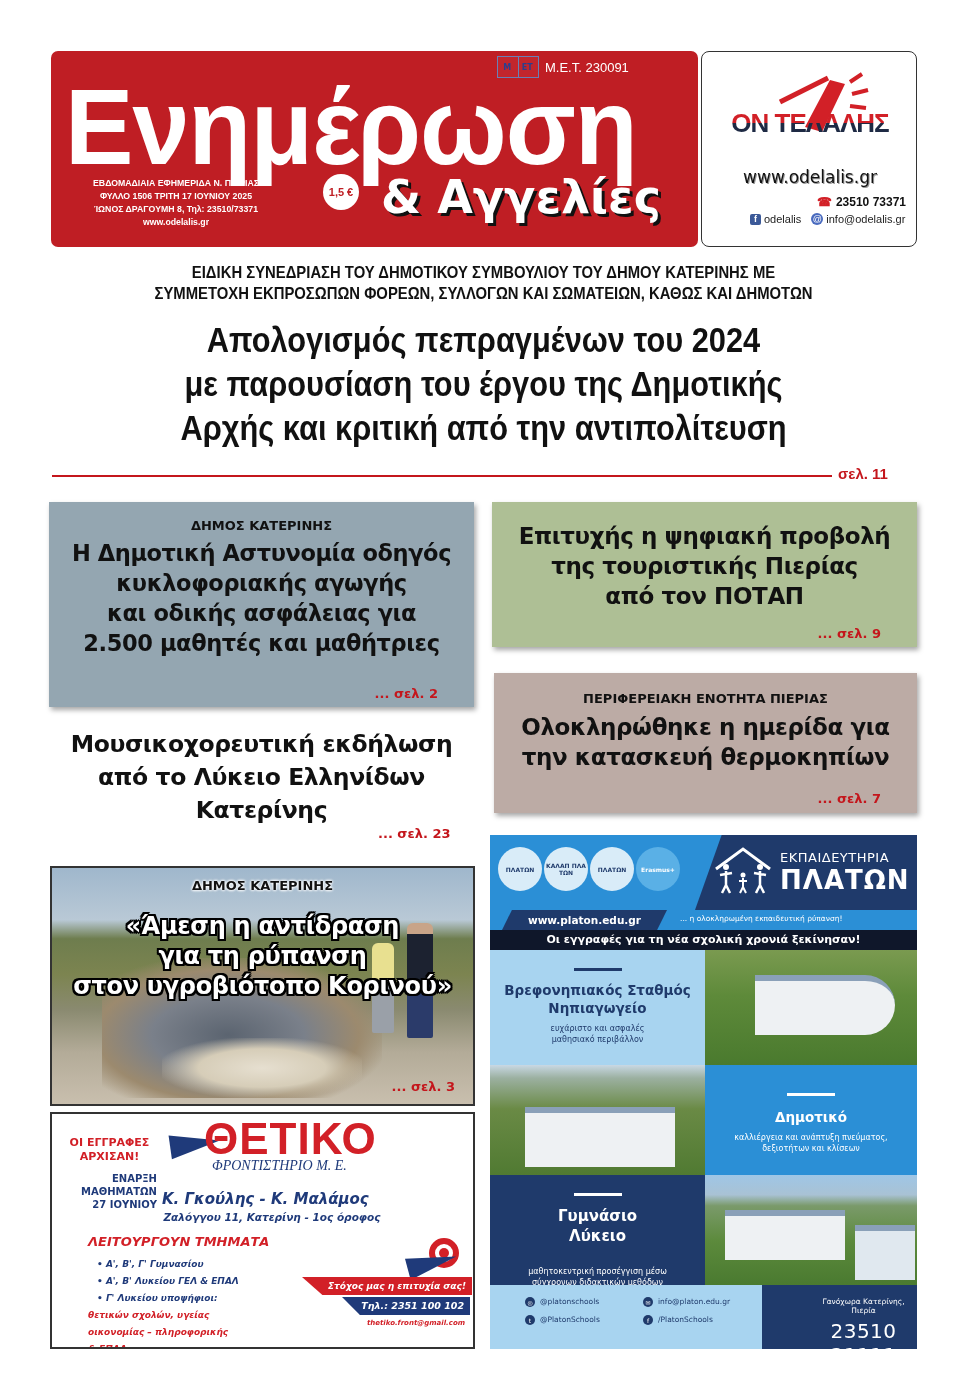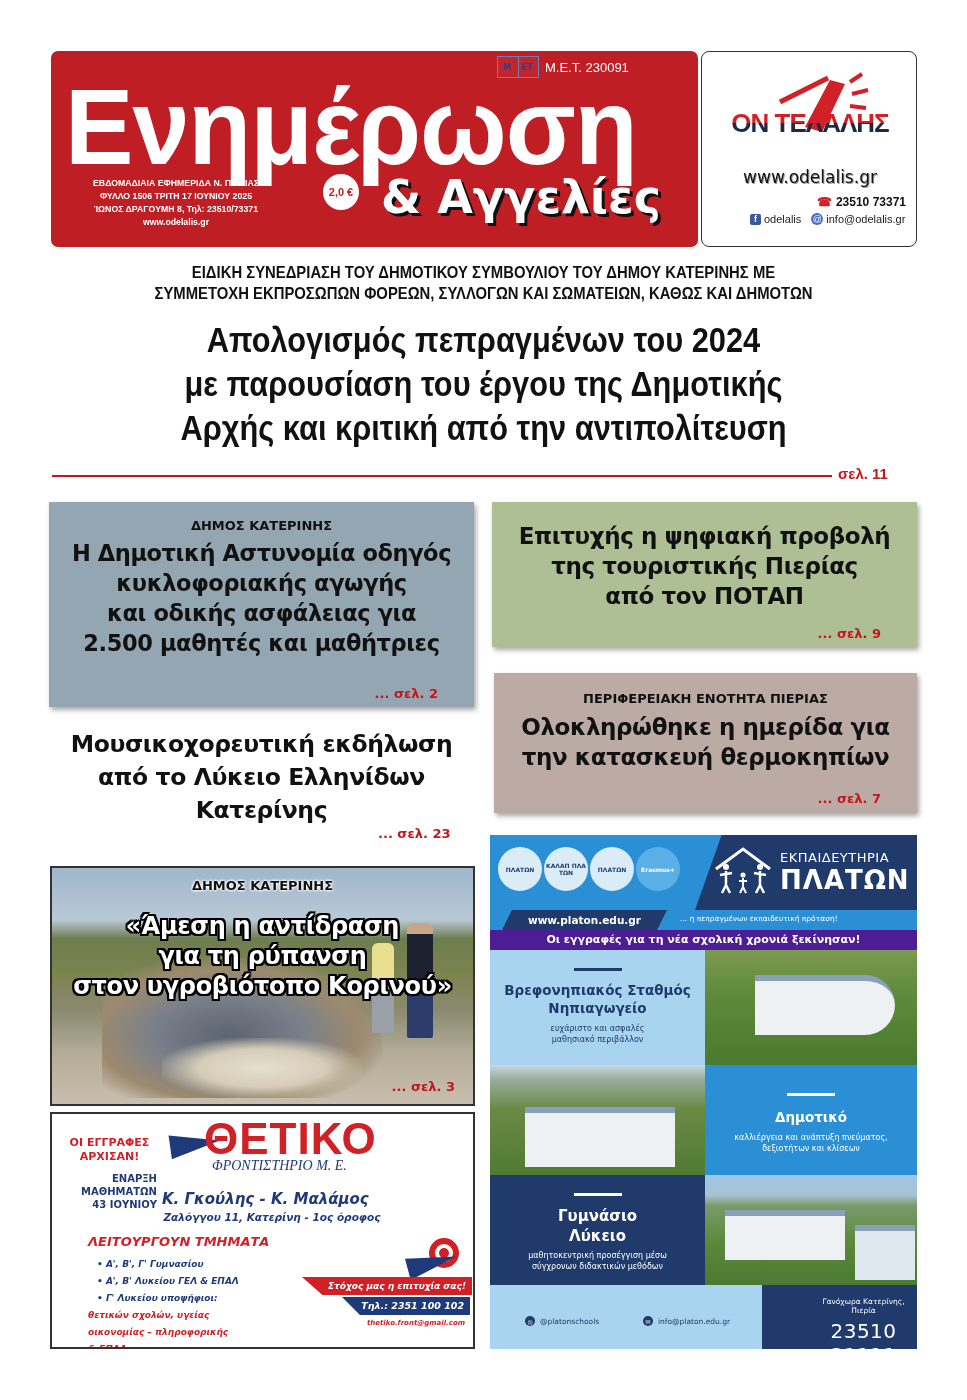--- a/index.html
+++ b/index.html
@@ -192,31 +192,31 @@
   .pl-top-dark { position: absolute; left: 205px; top: 0; width: 222px; height: 75px; background: #1f3a6b; clip-path: polygon(12% 0, 100% 0, 100% 100%, 0 100%); }
   .pl-circles { position: absolute; left: 8px; top: 12px; display: flex; gap: 2px; }
   .pl-circle { width: 44px; height: 44px; border-radius: 50%; background: #d9ecf8; display: flex; align-items: center; justify-content: center; font-size: 6px; color: #1f3a6b; font-weight: 700; text-align: center; }
   .pl-circle.eu { background: #5ab0e6; color: #fff; }
   .pl-house { position: absolute; left: 218px; top: 10px; width: 70px; height: 50px; }
   .pl-edu { position: absolute; left: 290px; top: 15px; color: #fff; font-size: 13px; letter-spacing: 0.5px; }
   .pl-name { position: absolute; left: 290px; top: 30px; color: #fff; font-size: 26px; font-weight: 700; letter-spacing: 1px; }
   .pl-urlbar { position: absolute; left: 0; top: 75px; width: 427px; height: 20px; background: #2b8fd6; }
   .pl-url { position: absolute; left: 12px; top: 75px; width: 165px; height: 20px; background: #1f3a6b; color: #fff; font-weight: 700; font-size: 10.5px; line-height: 20px; text-align: center; clip-path: polygon(6% 0, 100% 0, 94% 100%, 0 100%); }
   .pl-tagline { position: absolute; left: 190px; top: 79px; color: #fff; font-size: 7.5px; }
-  .pl-orange { position: absolute; left: 0; top: 95px; width: 427px; height: 20px; background: #4c1d95; color: #fff; font-weight: 700; font-size: 11px; line-height: 20px; text-align: center; }
+  .pl-orange { position: absolute; left: 0; top: 95px; width: 427px; height: 20px; background: #0f172a; color: #fff; font-weight: 700; font-size: 11px; line-height: 20px; text-align: center; }
   .pl-cell { position: absolute; text-align: center; }
   .pl-photo { position: absolute; }
   .ph-green { background: linear-gradient(180deg, #7a9a50 0%, #5e8a3a 40%, #4a7a2e 100%); }
   .ph-bldg { position: absolute; background: #eef1f3; border-top: 6px solid #8aa0b8; }
   .pl-rule { width: 48px; height: 3px; margin: 0 auto; }
   .pl-h { font-weight: 700; font-size: 13.5px; line-height: 18px; }
   .pl-p { font-size: 8px; line-height: 11px; margin-top: 6px; }
   .pl-bottom { position: absolute; left: 0; top: 450px; width: 427px; height: 64px; background: #a8d4f0; }
   .pl-social { position: absolute; left: 35px; top: 462px; display: grid; grid-template-columns: 118px 120px; row-gap: 8px; font-size: 7.5px; color: #1f3a6b; }
-  .pl-soc-item { display: flex; align-items: center; gap: 5px; margin-top: 19px; }
+  .pl-soc-item { display: flex; align-items: flex-start; gap: 5px; }
   .pl-soc-dot { width: 10px; height: 10px; border-radius: 50%; background: #1f3a6b; color: #fff; font-size: 6px; display: flex; align-items: center; justify-content: center; }
   .pl-contact { position: absolute; left: 272px; top: 450px; width: 155px; height: 64px; background: #1f3a6b; color: #fff; text-align: center; padding-left: 48px; }
   .pl-contact-loc { font-size: 7.5px; margin-top: 12px; }
   .pl-contact-phone { font-size: 20px; margin-top: 4px; letter-spacing: 0.5px; }
 </style>
 </head>
 <body>
 
 <div class="masthead">
   <div class="met-badge">
@@ -226,21 +226,21 @@
     </div>
     <span class="met-text">Μ.Ε.Τ. 230091</span>
   </div>
   <div class="mast-title">Ενημέρωση</div>
   <div class="mast-info">
     <div>ΕΒΔΟΜΑΔΙΑΙΑ ΕΦΗΜΕΡΙΔΑ Ν. ΠΙΕΡΙΑΣ</div>
     <div>ΦΥΛΛΟ 1506 ΤΡΙΤΗ 17 ΙΟΥΝΙΟΥ 2025</div>
     <div>ΊΩΝΟΣ ΔΡΑΓΟΥΜΗ 8, Τηλ: 23510/73371</div>
     <div>www.odelalis.gr</div>
   </div>
-  <div class="price-badge">2,0 €</div>
+  <div class="price-badge">1,5 €</div>
   <div class="mast-sub">&amp; Αγγελίες</div>
 </div>
 
 <div class="delalis">
   <svg class="delalis-logo" viewBox="0 0 200 80">
     <path d="M95 55 L120 8 L135 12 L112 60 Z" fill="#d22027"></path>
     <path d="M70 30 L118 6" stroke="#d22027" stroke-width="5" fill="none"></path>
     <path d="M140 10 L152 2" stroke="#d22027" stroke-width="4"></path>
     <path d="M142 22 L158 18" stroke="#d22027" stroke-width="4"></path>
     <path d="M140 34 L156 36" stroke="#d22027" stroke-width="4"></path>
@@ -326,21 +326,21 @@
 </div>
 
 <div class="thetiko">
   <div class="th-signup">
     <div>ΟΙ ΕΓΓΡΑΦΕΣ</div>
     <div>ΑΡΧΙΣΑΝ!</div>
   </div>
   <div class="th-start">
     <div>ΕΝΑΡΞΗ</div>
     <div>ΜΑΘΗΜΑΤΩΝ</div>
-    <div>43 ΙΟΥΝΙΟΥ</div>
+    <div>27 ΙΟΥΝΙΟΥ</div>
   </div>
   <div class="th-plane"></div>
   <div class="th-logo-text">ΘΕΤΙΚΟ</div>
   <div class="th-sub">ΦΡΟΝΤΙΣΤΗΡΙΟ Μ. Ε.</div>
   <div class="th-names">Κ. Γκούλης - Κ. Μαλάμος</div>
   <div class="th-address">Ζαλόγγου 11, Κατερίνη - 1ος όροφος</div>
   <div class="th-dept-title">ΛΕΙΤΟΥΡΓΟΥΝ ΤΜΗΜΑΤΑ</div>
   <ul class="th-list">
     <li>• Α', Β', Γ' Γυμνασίου</li>
     <li>• Α', Β' Λυκείου ΓΕΛ &amp; ΕΠΑΛ</li>
@@ -373,21 +373,21 @@
       <path d="M18 26 L18 40 M12 30 L24 28 M18 40 L14 48 M18 40 L22 48" stroke="#fff" stroke-width="2.5"></path>
     <circle cx="35" cy="30" r="2.5" fill="#fff"></circle>
       <path d="M35 33 L35 42 M31 36 L39 36 M35 42 L32 48 M35 42 L38 48" stroke="#fff" stroke-width="2"></path>
     <circle cx="52" cy="22" r="3" fill="#fff"></circle>
       <path d="M52 26 L52 40 M46 28 L58 30 M52 40 L48 48 M52 40 L56 48" stroke="#fff" stroke-width="2.5"></path>
   </svg>
   <div class="pl-edu">ΕΚΠΑΙΔΕΥΤΗΡΙΑ</div>
   <div class="pl-name">ΠΛΑΤΩΝ</div>
   <div class="pl-urlbar"></div>
   <div class="pl-url">www.platon.edu.gr</div>
-  <div class="pl-tagline">... η πεπραγμένων εκπαιδευτική πρόταση!</div>
+  <div class="pl-tagline">... η ολοκληρωμένη εκπαιδευτική ρύπανση!</div>
   <div class="pl-orange">Οι εγγραφές για τη νέα σχολική χρονιά ξεκίνησαν!</div>
 
   <div class="pl-cell" style="left:0; top:115px; width:215px; height:115px; background:#a8d4f0; color:#1f3a6b;">
     <div class="pl-rule" style="background:#1f3a6b; margin-top:18px;"></div>
     <div class="pl-h" style="margin-top:10px;">
       <div>Βρεφονηπιακός Σταθμός</div>
       <div>Νηπιαγωγείο</div>
     </div>
     <div class="pl-p">
       <div>ευχάριστο και ασφαλές</div>
@@ -411,21 +411,21 @@
       <div>δεξιοτήτων και κλίσεων</div>
     </div>
   </div>
 
   <div class="pl-cell" style="left:0; top:340px; width:215px; height:110px; background:#1f3a6b; color:#fff;">
     <div class="pl-rule" style="background:#fff; margin-top:18px;"></div>
     <div class="pl-h" style="margin-top:10px; font-size:15px; line-height:20px;">
       <div>Γυμνάσιο</div>
       <div>Λύκειο</div>
     </div>
-    <div class="pl-p" style="margin-top:4px;">
+    <div class="pl-p" style="margin-top:20px;">
       <div>μαθητοκεντρική προσέγγιση μέσω</div>
       <div>σύγχρονων διδακτικών μεθόδων</div>
     </div>
   </div>
   <div class="pl-photo" style="left:215px; top:340px; width:212px; height:110px; background:linear-gradient(180deg,#9fc6e6 0%,#a9c2d4 18%,#7a9a6a 28%,#5c8a3c 60%,#4a7a30 100%);">
     <div class="ph-bldg" style="left:20px; top:35px; width:120px; height:50px;"></div>
     <div class="ph-bldg" style="left:150px; top:50px; width:60px; height:55px; background:#e0e8ef;"></div>
   </div>
 
   <div class="pl-bottom"></div>

